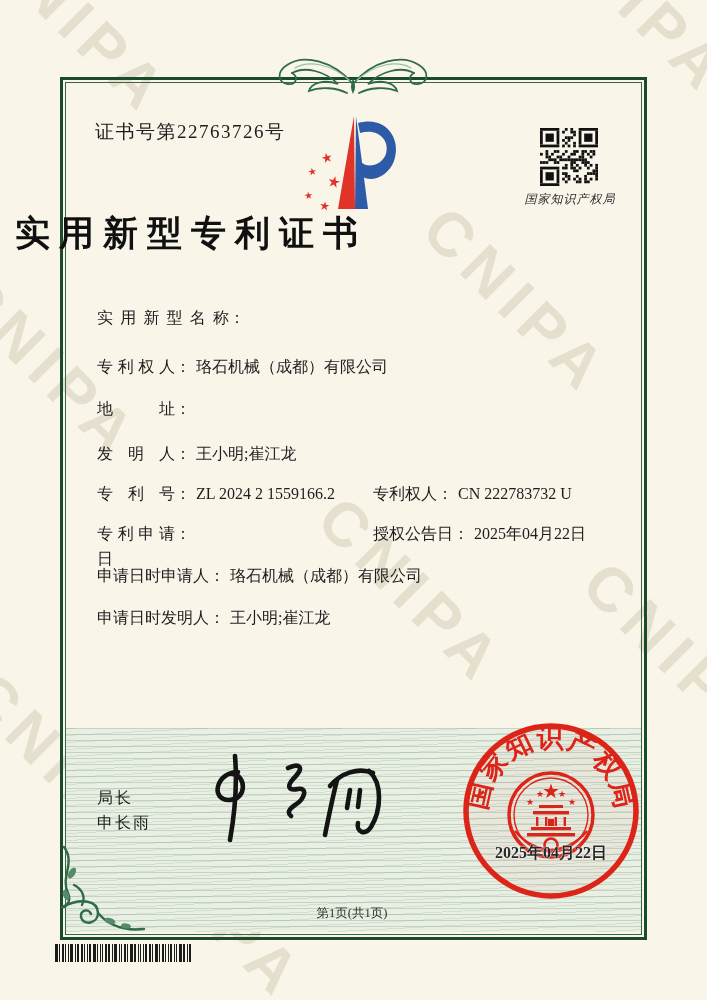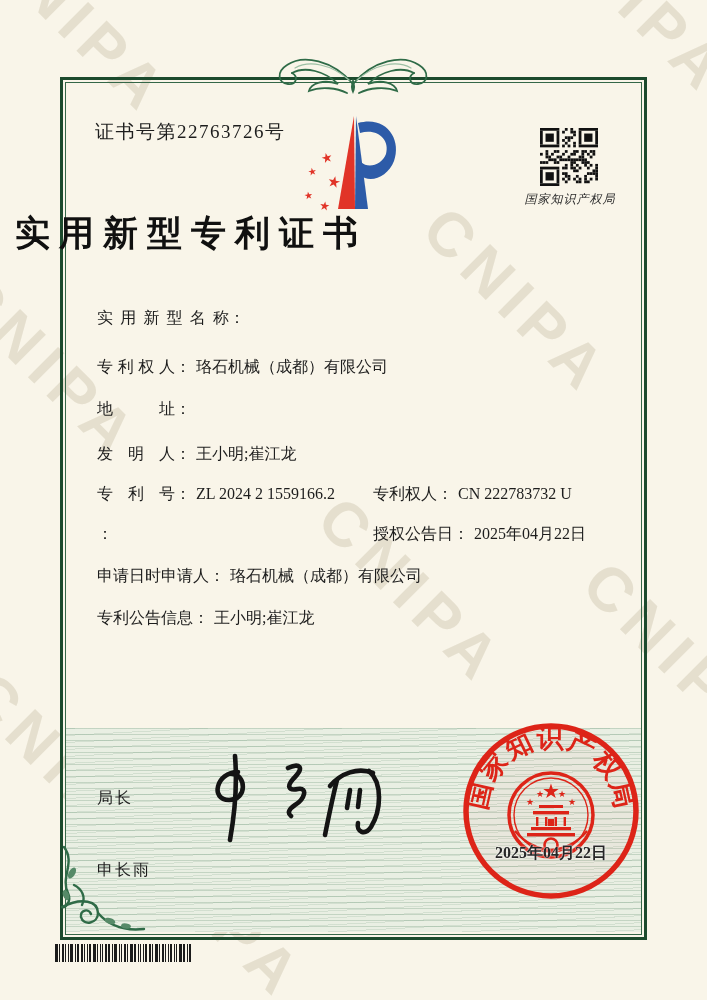--- a/index.html
+++ b/index.html
@@ -266,44 +266,45 @@
         <span class="colon">：</span>
       <span class="val">ZL 2024 2 1559166.2</span>
     </span>
     <span>专利权人</span>
       <span class="colon">：</span>
     <span class="val">CN 222783732 U</span>
   </div>
 
   <div class="f-row" style="top:521px">
     <span class="col-l">
+      <span class="lb lb5">专利申请日</span>
         <span class="colon">：</span>
     </span>
     <span>授权公告日</span>
       <span class="colon">：</span>
     <span class="val">2025年04月22日</span>
   </div>
 
   <div class="f-row" style="top:563px">
     <span>申请日时申请人</span>
       <span class="colon">：</span>
     <span class="val">珞石机械（成都）有限公司</span>
   </div>
 
   <div class="f-row" style="top:605px">
-    <span>专利公告信息</span>
+    <span>申请日时发明人</span>
       <span class="colon">：</span>
     <span class="val">王小明;崔江龙</span>
   </div>
 
   <div class="z stmt">
   </div>
 
   <div class="z director" style="top:788px">局长</div>
-  <div class="z director" style="top:860px">申长雨</div>
+  <div class="z director" style="top:813px">申长雨</div>
 
   <svg class="z" style="left:200px;top:750px;z-index:4" width="190" height="100" viewBox="0 0 190 100">
     <g fill="none" stroke="#141414" stroke-width="4.6" stroke-linecap="round" stroke-linejoin="round">
       <path d="M38,22 C16,22 10,50 29,50 C48,50 46,24 32,24"></path>
       <path d="M35,6 C37,30 35,62 30,90"></path>
       <path d="M88,18 C100,12 104,18 95,27 C86,36 88,41 98,39 C108,37 105,49 95,55 C89,59 87,63 91,66"></path>
       <path d="M130,36 C141,23 158,17 173,23"></path>
       <path d="M137,30 C132,50 128,70 125,85"></path>
       <path d="M169,21 C183,33 181,61 171,77 C165,86 156,82 158,73"></path>
       <path d="M150,40 L147,58"></path>
@@ -340,20 +341,21 @@
         <rect x="72" y="108" width="40" height="3.2"></rect>
         <rect x="68" y="114" width="48" height="3.4"></rect>
       </g>
       <circle cx="92" cy="126" r="6.5" fill="none" stroke-width="2.6"></circle>
       <path d="M56,112 C66,124 78,130 92,131" fill="none" stroke-width="2.4"></path>
       <path d="M128,112 C118,124 106,130 92,131" fill="none" stroke-width="2.4"></path>
     </g>
   </svg>
   <div class="z seal-date">2025年04月22日</div>
 
+  <div class="z footer">第1页(共1页)</div>
 
   <div class="z barcode">
       <div class="bar" style="width: 3px; margin-right: 1px;"></div>
       <div class="bar" style="width: 1px; margin-right: 2px;"></div>
       <div class="bar" style="width: 2px; margin-right: 1px;"></div>
       <div class="bar" style="width: 1px; margin-right: 2px;"></div>
       <div class="bar" style="width: 1px; margin-right: 1px;"></div>
       <div class="bar" style="width: 3px; margin-right: 2px;"></div>
       <div class="bar" style="width: 1px; margin-right: 1px;"></div>
       <div class="bar" style="width: 2px; margin-right: 2px;"></div>

